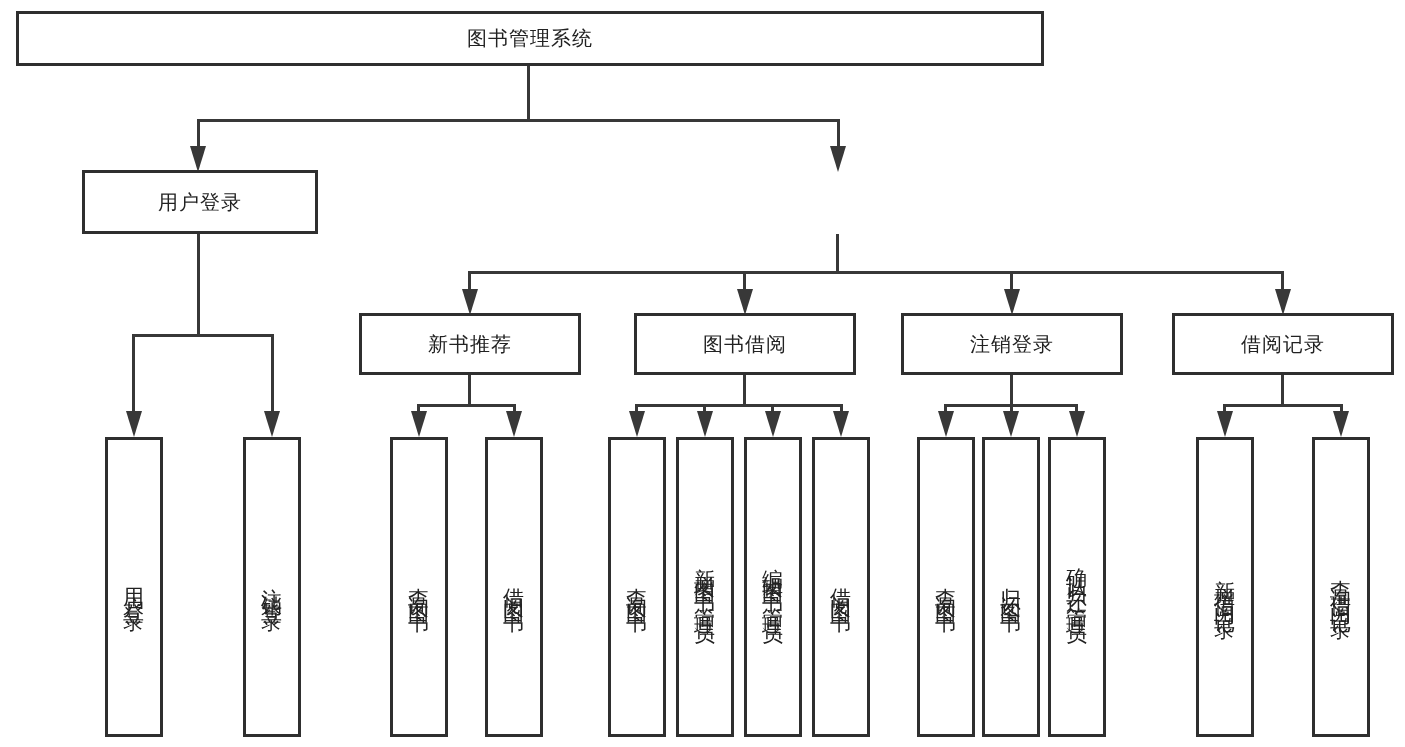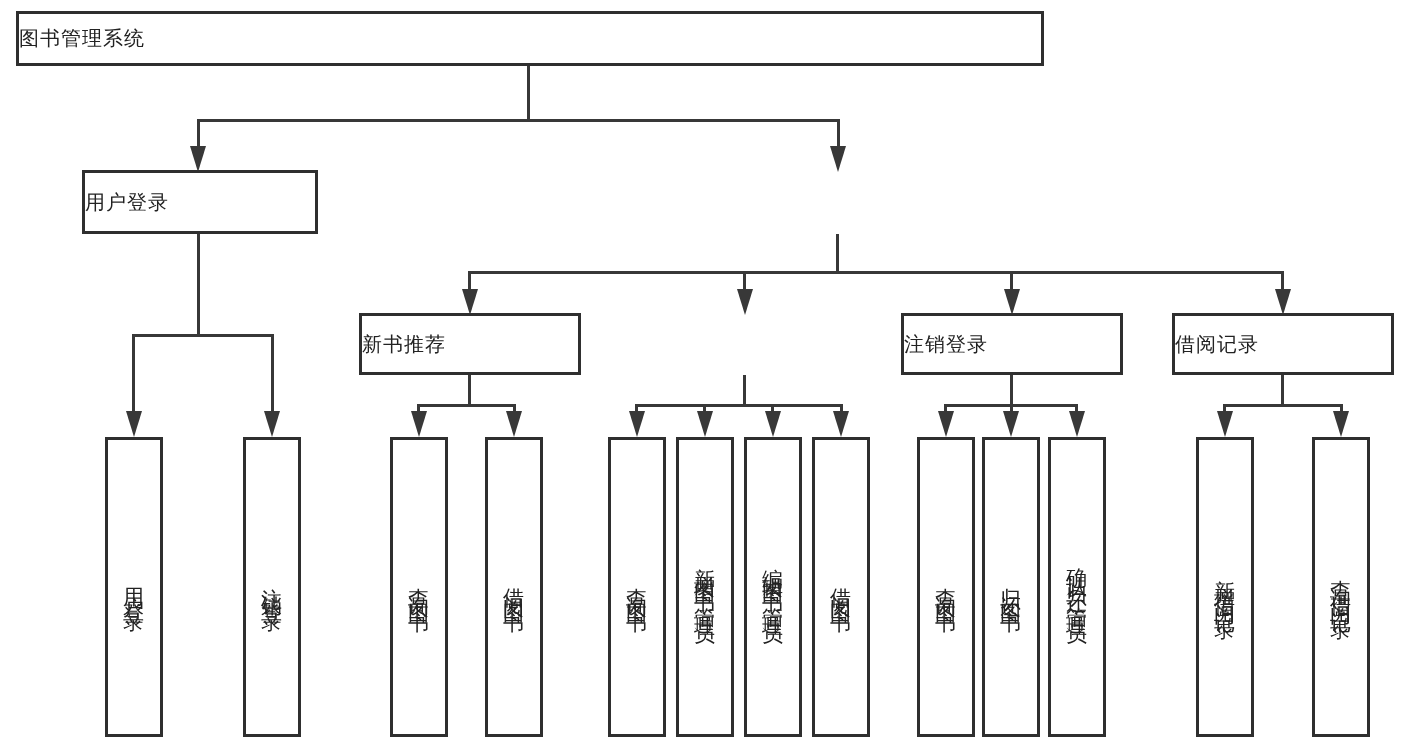--- a/index.html
+++ b/index.html
@@ -15,21 +15,21 @@
     overflow:hidden;
     font-family:"Liberation Sans","DejaVu Sans",sans-serif;
     color:var(--text);
   }
   
   .box{
     position:absolute;
     box-sizing:border-box;
     border:3px solid var(--border);
     background:#ffffff;
-    display:flex;align-items:center;justify-content:flex-start;
+    display:flex;align-items:center;justify-content:center;
     font-size:20px;
     letter-spacing:1px;
     white-space:nowrap;
   }
   
   .vbox{
     position:absolute;
     box-sizing:border-box;
     top:437px;width:58px;height:300px;
     border:3px solid var(--border);
@@ -95,20 +95,23 @@
   <div class="arrow" style="left:462px;top:289px;"></div>
   <div class="vline" style="left:743px;top:271px;height:20px;"></div>
   <div class="arrow" style="left:737px;top:289px;"></div>
   <div class="vline" style="left:1010px;top:271px;height:20px;"></div>
   <div class="arrow" style="left:1004px;top:289px;"></div>
   <div class="vline" style="left:1281px;top:271px;height:20px;"></div>
   <div class="arrow" style="left:1275px;top:289px;"></div>
 
   <div class="box" style="left:359px;top:313px;width:222px;height:62px;">
     <span>新书推荐</span>
+  </div>
+  <div class="box" style="left:634px;top:313px;width:222px;height:62px;">
+    <span>图书借阅</span>
   </div>
   <div class="box" style="left:901px;top:313px;width:222px;height:62px;">
     <span>注销登录</span>
   </div>
   <div class="box" style="left:1172px;top:313px;width:222px;height:62px;">
     <span>借阅记录</span>
   </div>
 
   <div class="vline" style="left:468px;top:375px;height:32px;"></div>
   <div class="hline" style="left:417px;top:404px;width:99px;"></div>

